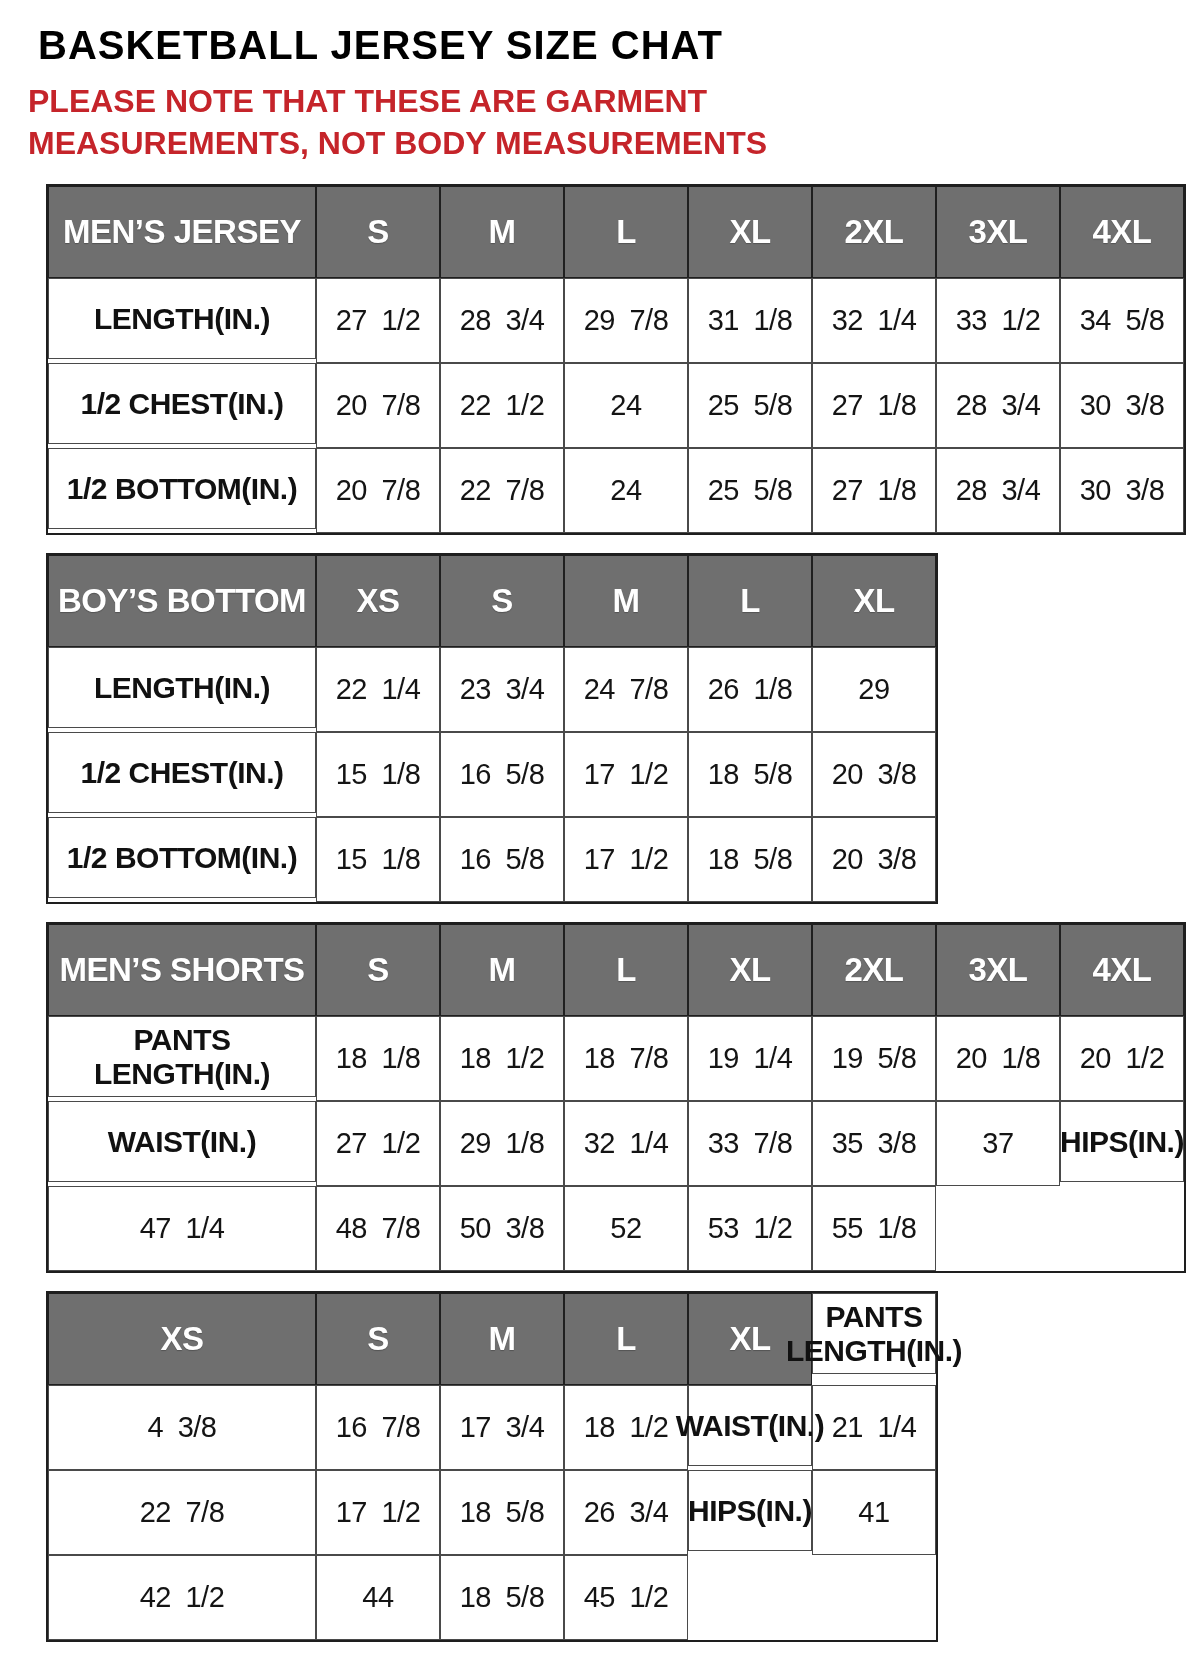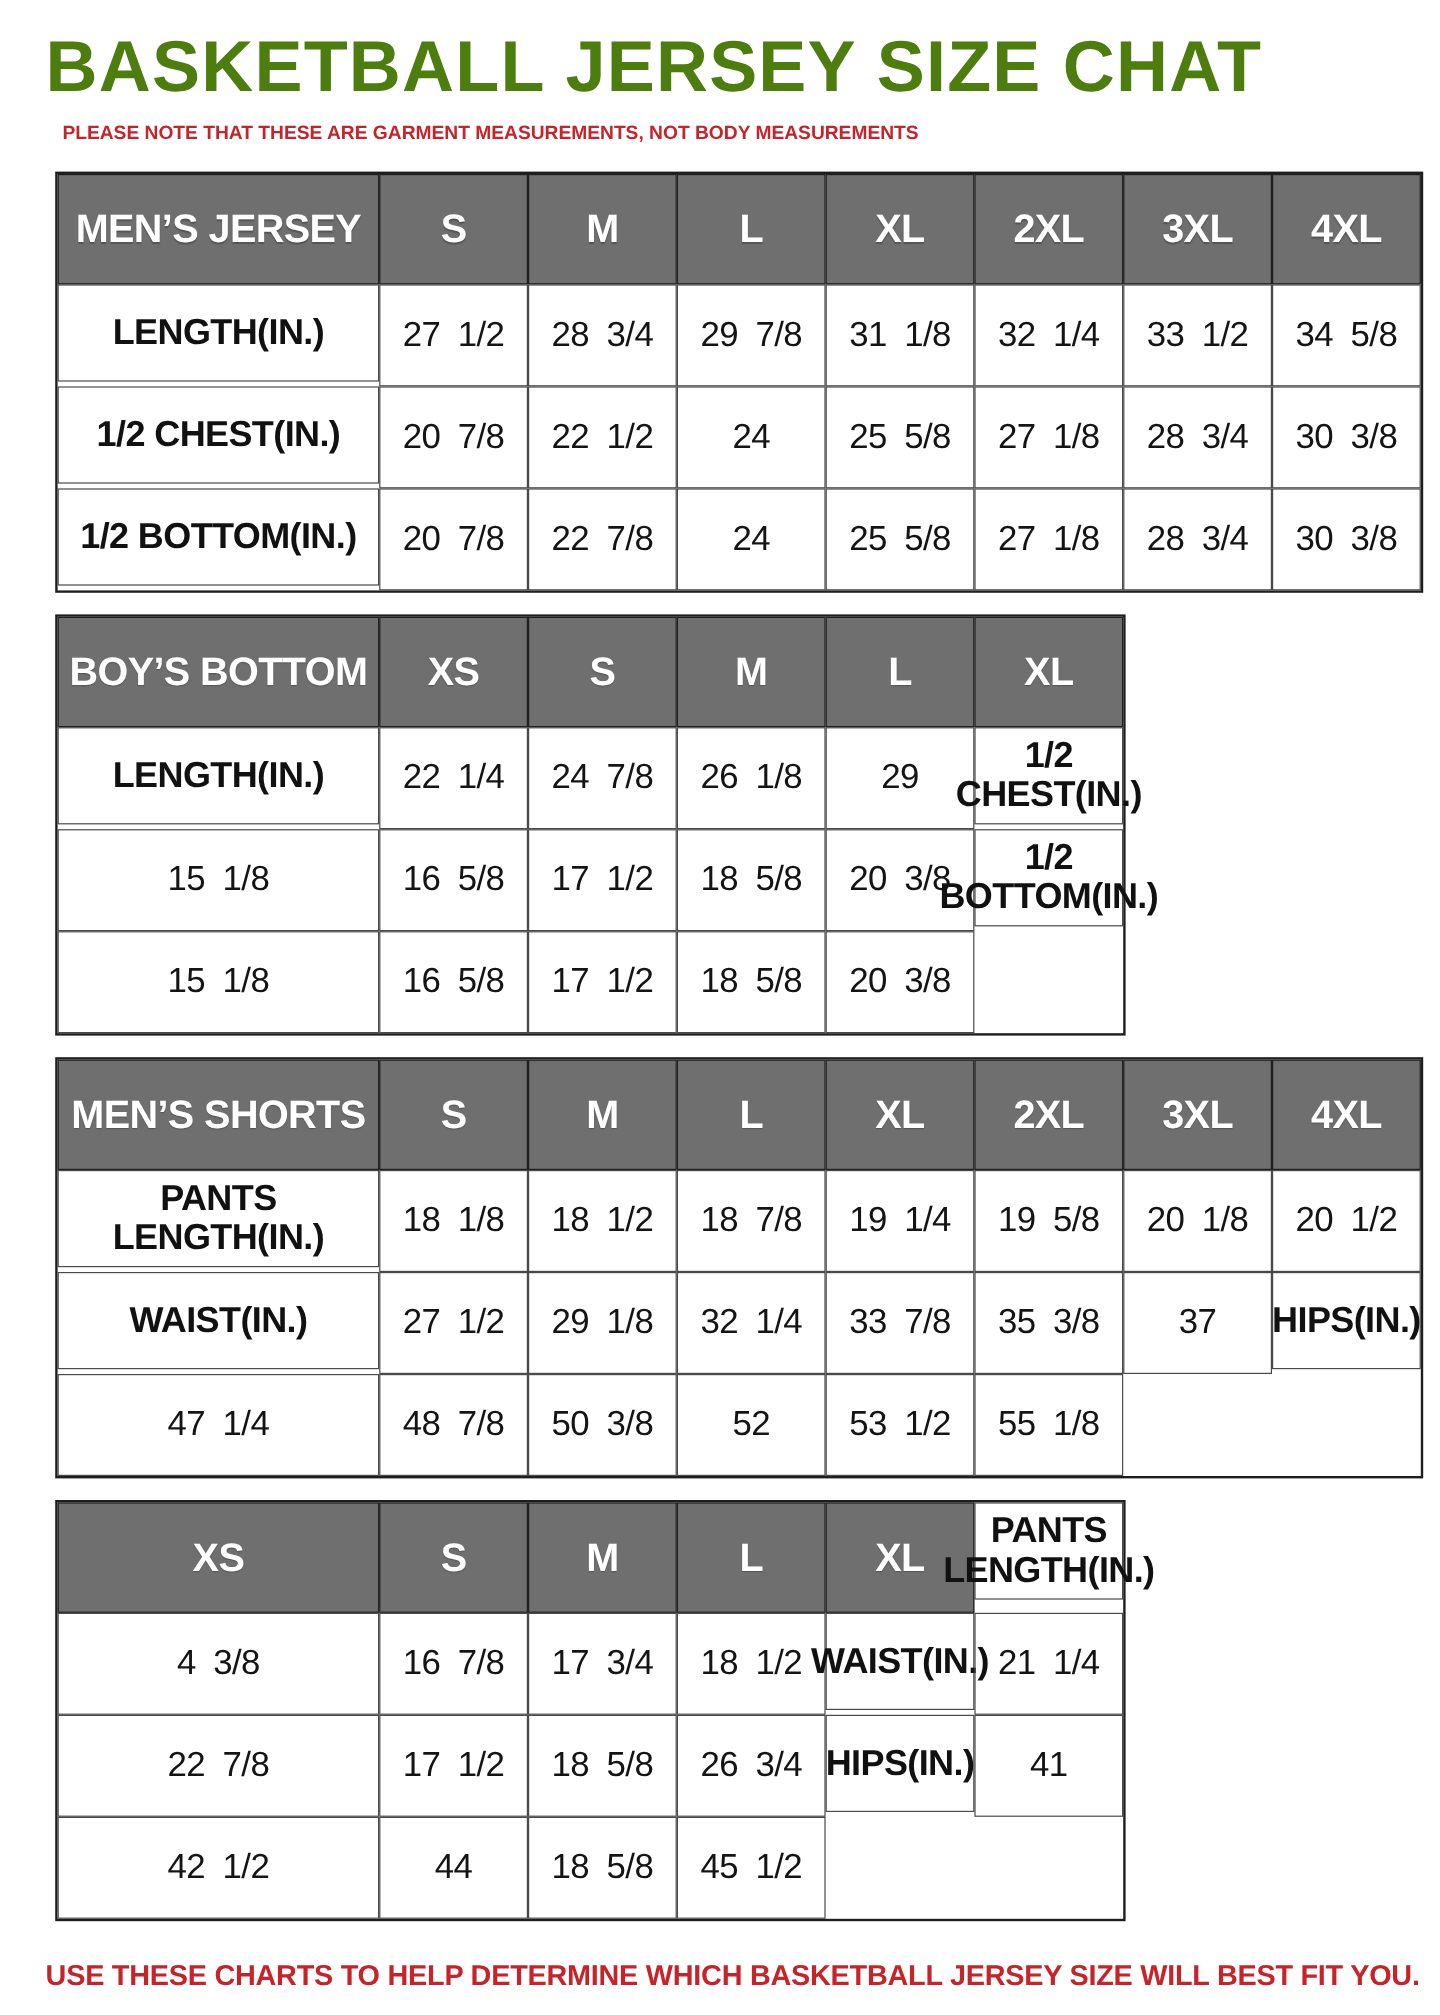--- a/index.html
+++ b/index.html
@@ -12,31 +12,31 @@
   html,body{margin:0;padding:0;background:#fff;}
   body{
     width:1200px;
     font-family:"Liberation Sans", sans-serif;
     color:var(--ink);
     -webkit-font-smoothing:antialiased;
   }
   .page{padding:18px 0 24px 0;min-height:1679px;box-sizing:border-box;}
   .title{
     margin:6px 0 0 38px;
-    font-size:60px;
+    font-size:40px;
     line-height:1.05;
     font-weight:bold;
     letter-spacing:1px;
-    color:#4d7c0f;
+    color:#000000;
     white-space:nowrap;
   }
   .note{
-    margin:15px 0 0 52px;
+    margin:15px 0 0 28px;
     width:832px;
-    font-size:16px;
+    font-size:32px;
     font-weight:bold;
     line-height:1.3;
     color:var(--red);
   }
   .tables{margin:20px 0 16px 30px;padding-left:16px;}
   .size-table{
     display:grid;
     border:2px solid var(--outer);
     margin-bottom:18px;
     width:max-content;
@@ -129,20 +129,21 @@
       </div>
       <div class="size-table cols5">
         <div class="cell hdr">BOY’S BOTTOM</div>
         <div class="cell hdr">XS</div>
         <div class="cell hdr">S</div>
         <div class="cell hdr">M</div>
         <div class="cell hdr">L</div>
         <div class="cell hdr">XL</div>
         <div class="cell rowlbl">LENGTH(IN.)</div>
         <div class="cell val">22 1/4</div>
+        <div class="cell val">23 3/4</div>
         <div class="cell val">24 7/8</div>
         <div class="cell val">26 1/8</div>
         <div class="cell val">29</div>
         <div class="cell rowlbl">1/2 CHEST(IN.)</div>
         <div class="cell val">15 1/8</div>
         <div class="cell val">16 5/8</div>
         <div class="cell val">17 1/2</div>
         <div class="cell val">18 5/8</div>
         <div class="cell val">20 3/8</div>
         <div class="cell rowlbl">1/2 BOTTOM(IN.)</div>

